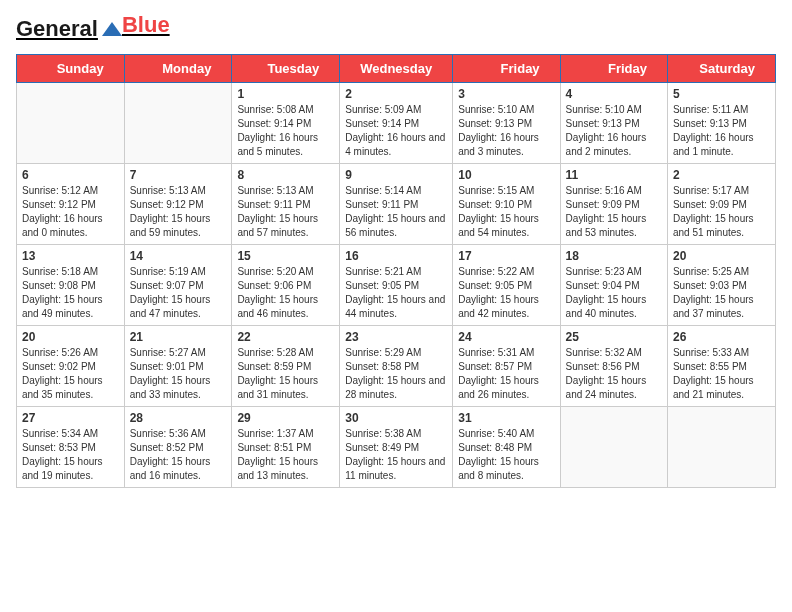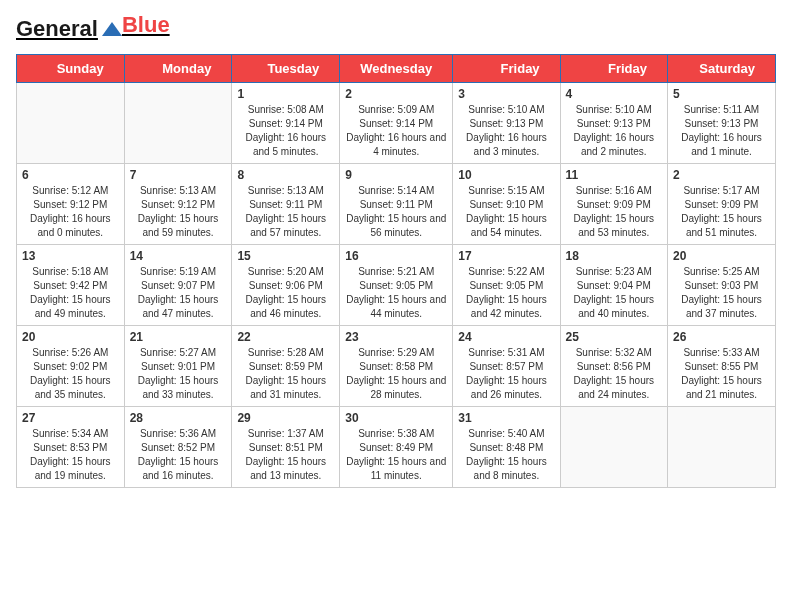--- a/index.html
+++ b/index.html
@@ -63,21 +63,20 @@
     .day-number {
       font-size: 12px;
       font-weight: bold;
       margin-bottom: 2px;
       display: block;
     }
     .cell-text {
       font-size: 10px;
       line-height: 1.4;
       color: #333;
-      text-align: center;
     }
   </style>
 </head>
 <body>
 
 <div class="header-area">
   <div class="logo">
     <div style="display:flex;align-items:center;">
       <span style="font-size:22px;font-weight:bold;color:#1a1a1a;">General</span>
       <svg width="22" height="22" viewBox="0 0 22 22" style="margin-left:2px;">
@@ -192,21 +191,21 @@
           <div class="cell-text">Sunrise: 5:17 AM
 Sunset: 9:09 PM
 Daylight: 15 hours
 and 51 minutes.</div>
         </td>
       </tr>
       <tr>
         <td>
           <span class="day-number">13</span>
           <div class="cell-text">Sunrise: 5:18 AM
-Sunset: 9:42 PM
+Sunset: 9:08 PM
 Daylight: 15 hours
 and 49 minutes.</div>
         </td>
         <td>
           <span class="day-number">14</span>
           <div class="cell-text">Sunrise: 5:19 AM
 Sunset: 9:07 PM
 Daylight: 15 hours
 and 47 minutes.</div>
         </td>

